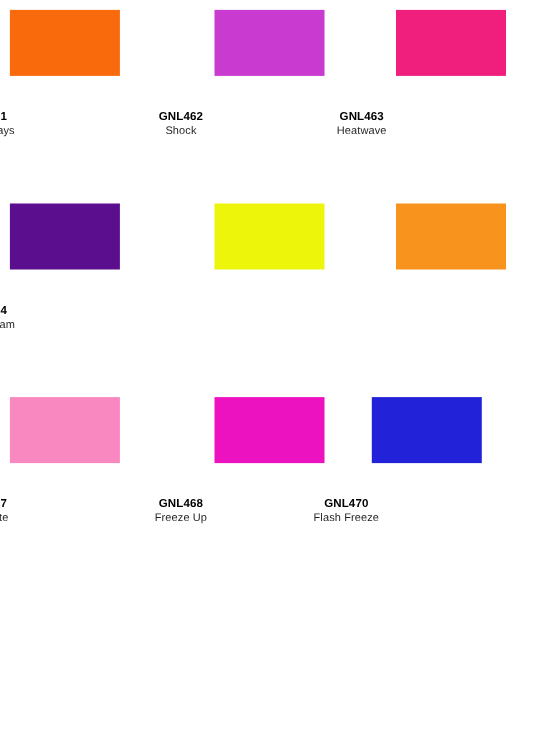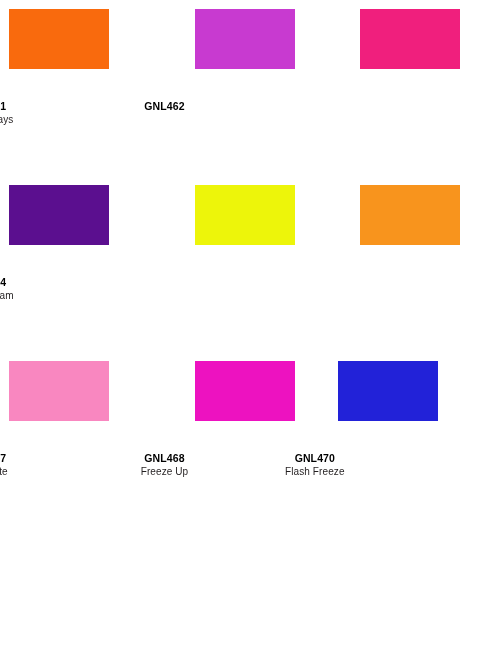--- a/index.html
+++ b/index.html
@@ -63,25 +63,30 @@
     <div class="swatch-labels">
       <div class="swatch-code">GNL461</div>
       <div class="swatch-name">Fierce Rays</div>
     </div>
   </div>
 
   <div class="swatch-cell col1">
     <div class="swatch-chip" style="background: rgb(200, 58, 208);"></div>
     <div class="swatch-labels">
       <div class="swatch-code">GNL462</div>
+      <div class="swatch-name">Shock</div>
     </div>
   </div>
 
   <div class="swatch-cell col2">
     <div class="swatch-chip" style="background: rgb(240, 31, 125);"></div>
+    <div class="swatch-labels">
+      <div class="swatch-code">GNL463</div>
+      <div class="swatch-name">Heatwave</div>
+    </div>
   </div>
 
   <div class="swatch-cell col0">
     <div class="swatch-chip" style="background: rgb(91, 15, 143);"></div>
     <div class="swatch-labels">
       <div class="swatch-code">GNL464</div>
       <div class="swatch-name">Lazer Beam</div>
     </div>
   </div>
 

